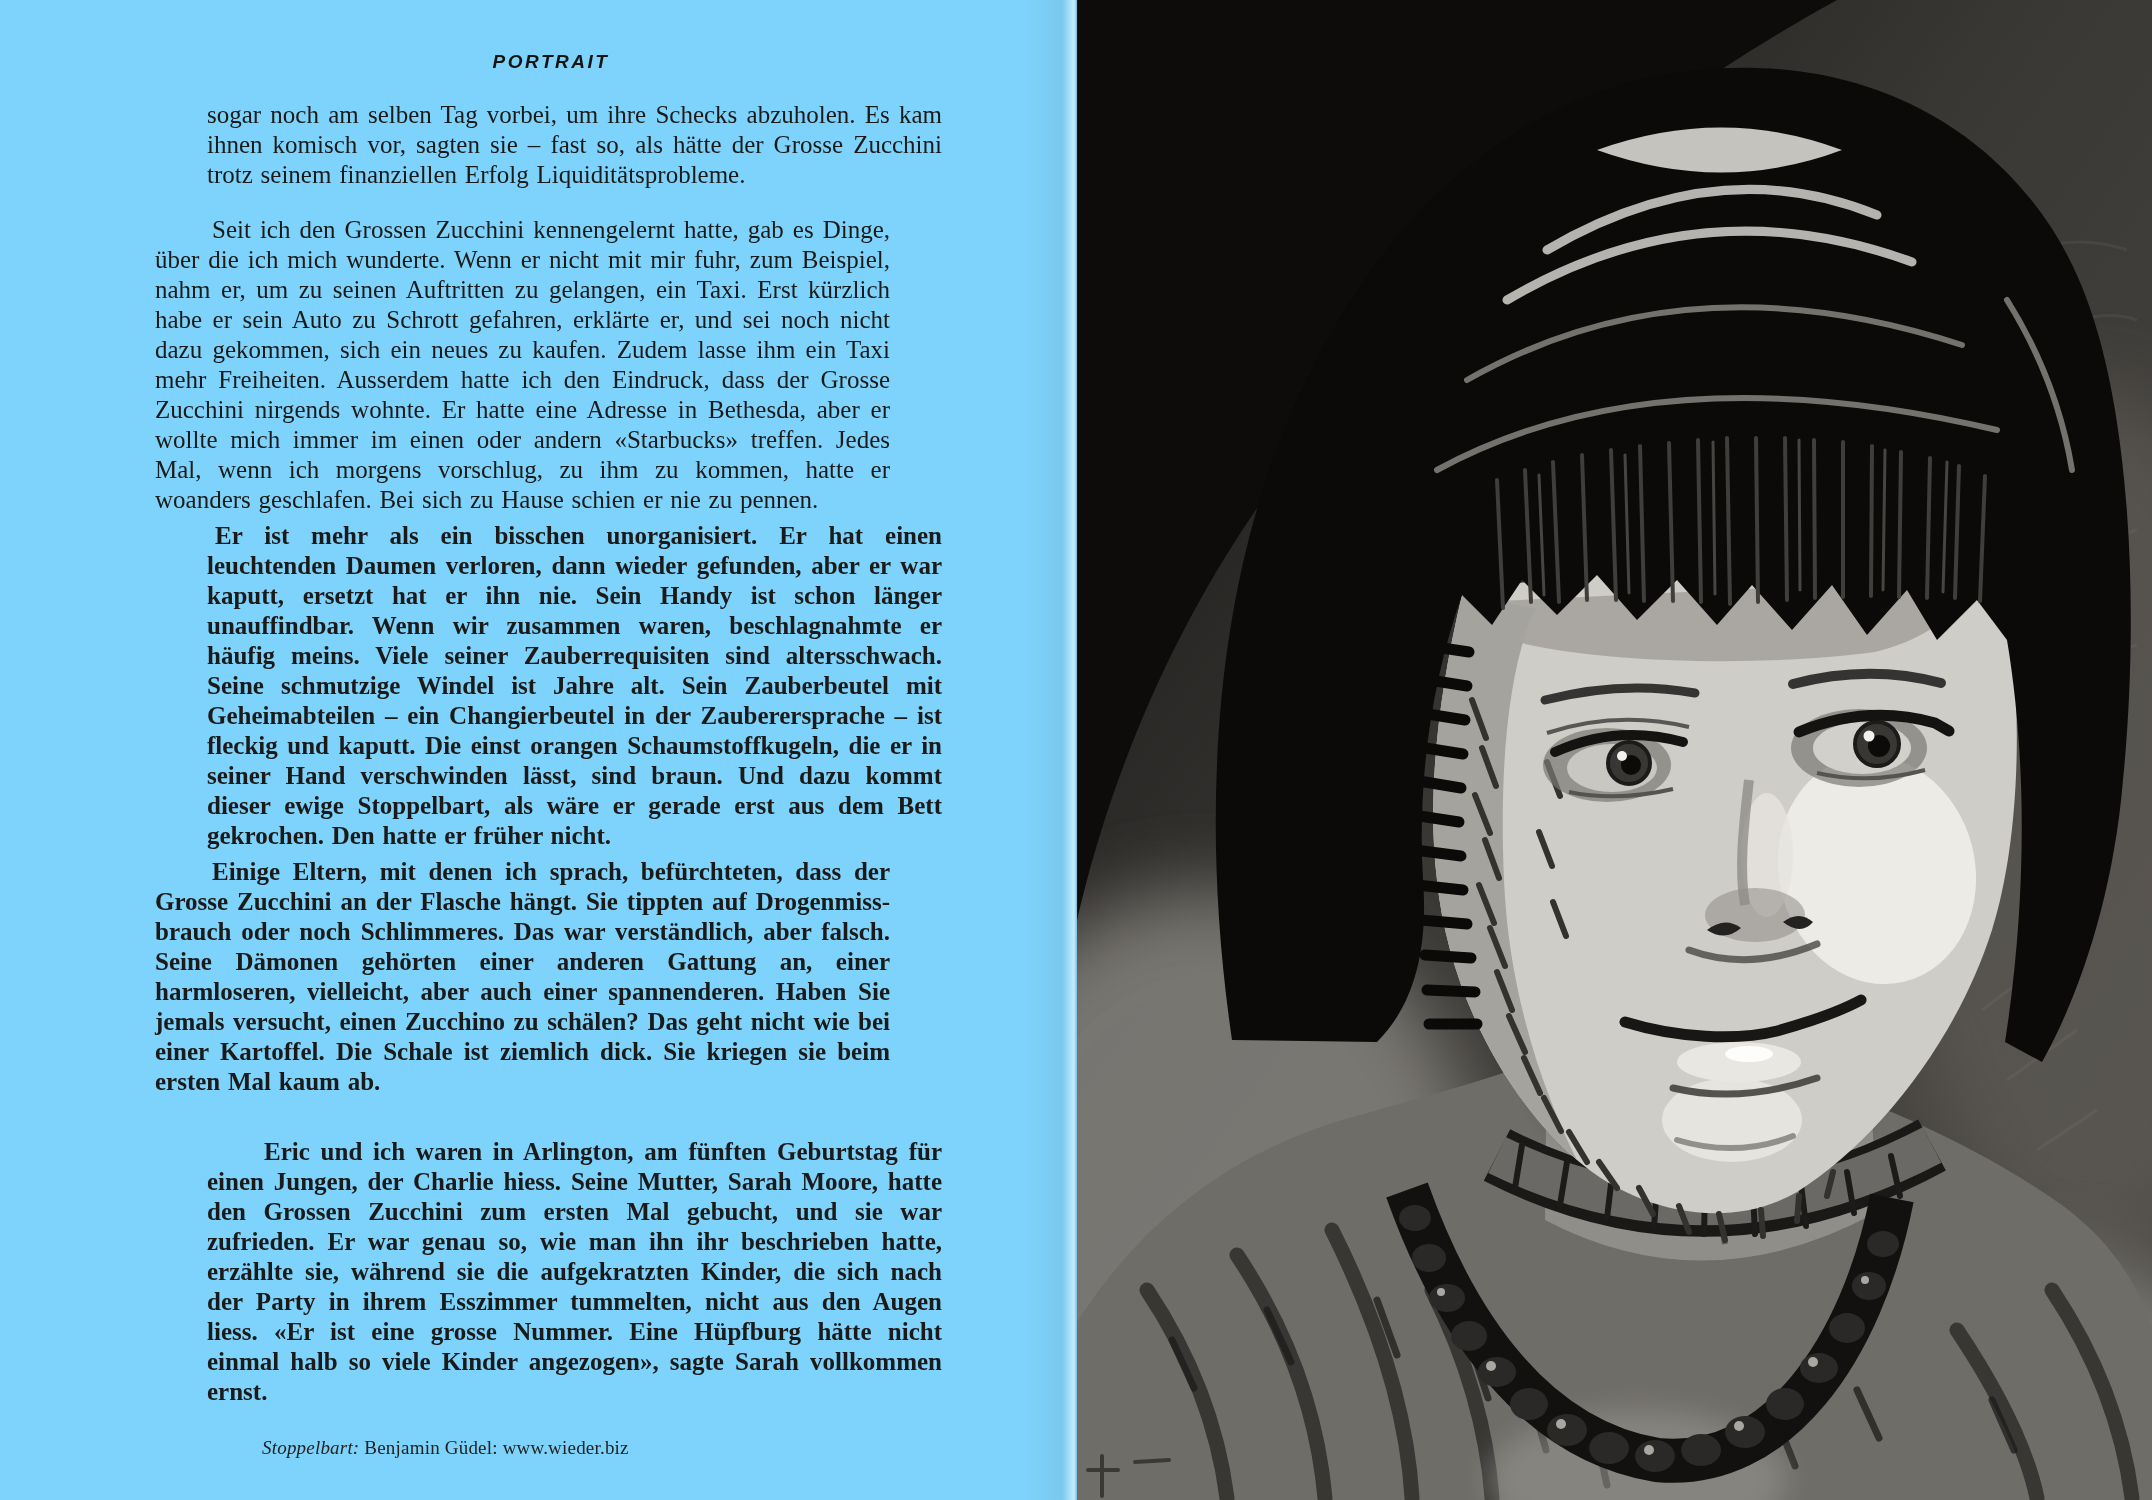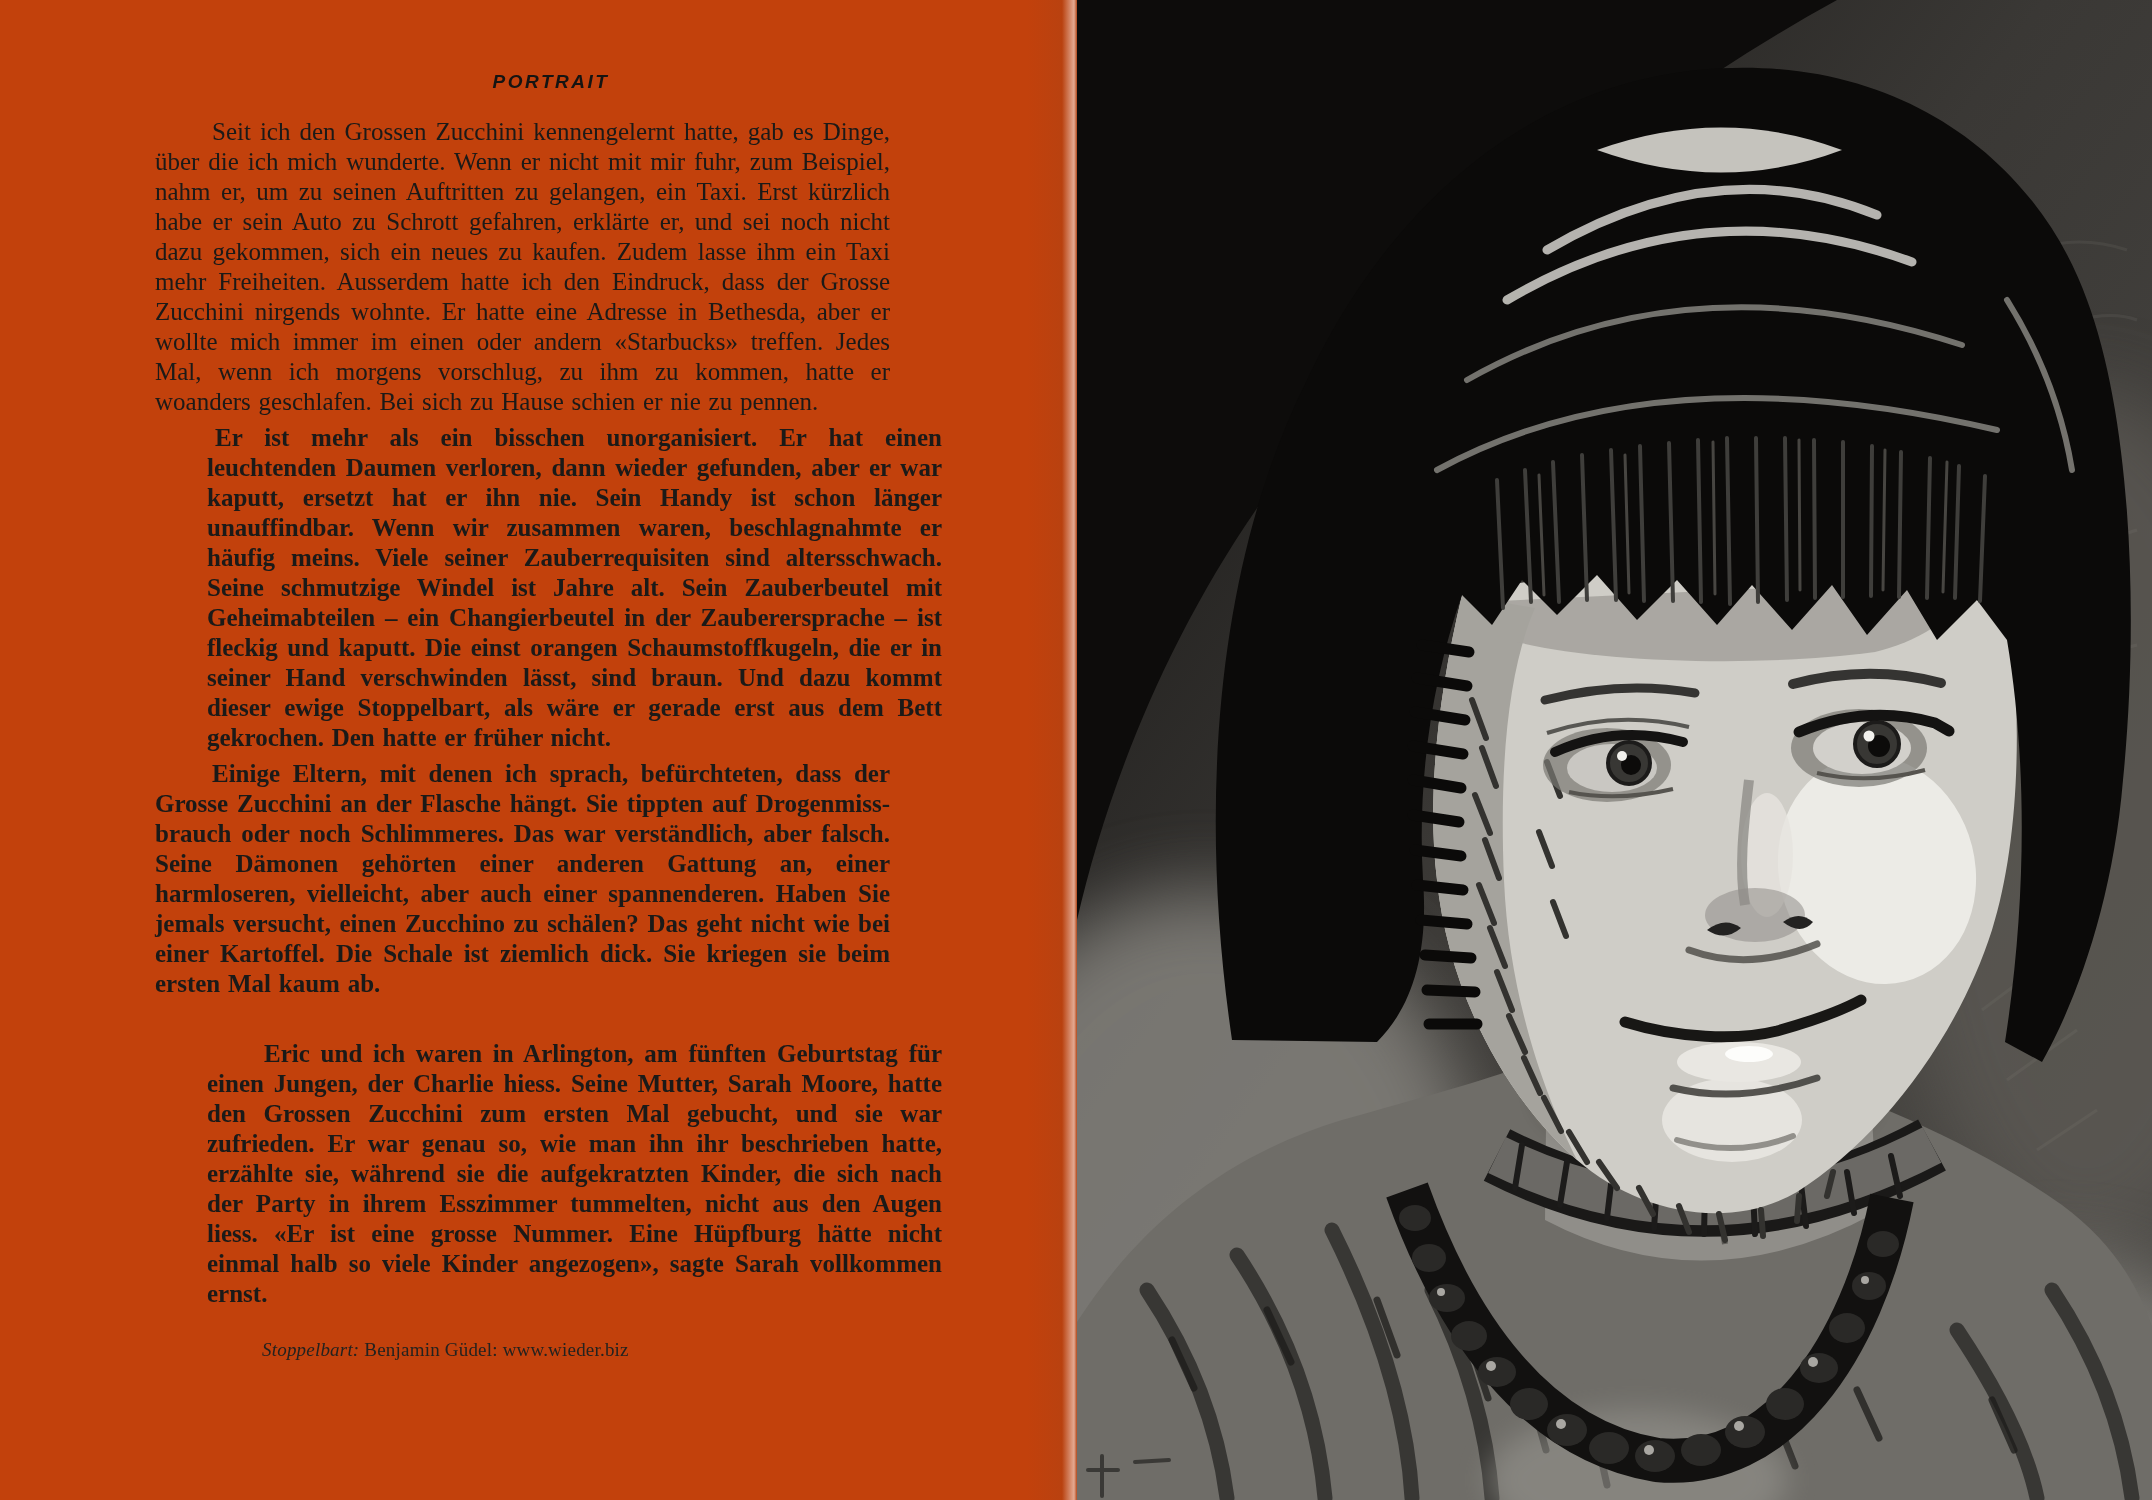--- a/index.html
+++ b/index.html
@@ -3,22 +3,22 @@
 <meta charset="utf-8">
 <style>
   html,body{margin:0;padding:0;background:#222;}
   .spread{
     position:relative;width:2152px;height:1500px;overflow:hidden;
     display:flex;flex-direction:row;
   }
   
   .text-page{
     position:relative;width:1077px;height:1500px;flex:0 0 auto;
-    background:#c2410c;
-    box-sizing:border-box;padding-top:72px;
+    background:#7dd3fc;
+    box-sizing:border-box;padding-top:52px;
     font-family:"Liberation Serif", serif;color:#1b1a18;
   }
   .text-page::after{ 
     content:"";position:absolute;top:0;right:0;bottom:0;width:50px;
     background:linear-gradient(90deg,rgba(80,72,58,0) 0%,rgba(80,72,58,0.08) 70%,rgba(255,255,255,0.55) 94%,rgba(110,102,90,0.20) 100%);
     pointer-events:none;
   }
   .kicker{
     display:block;width:792px;margin-left:155px;text-align:center;
     font-family:"Liberation Sans", sans-serif;
@@ -51,20 +51,21 @@
 </style>
 </head>
 <body>
 
 <div class="spread">
 
   <section class="text-page">
     <span class="kicker">PORTRAIT</span>
 
     <div class="article">
+      <p class="m-b first">sogar noch am selben Tag vorbei, um ihre Schecks abzuholen. Es kam ihnen komisch vor, sagten sie – fast so, als hätte der Grosse Zucchini trotz seinem finanziellen Erfolg Liquiditätsprobleme.</p>
       <p class="m-a gap-big ind-55">Seit ich den Grossen Zucchini kennengelernt hatte, gab es Dinge, über die ich mich wunderte. Wenn er nicht mit mir fuhr, zum Beispiel, nahm er, um zu seinen Auftritten zu gelangen, ein Taxi. Erst kürzlich habe er sein Auto zu Schrott gefahren, erklärte er, und sei noch nicht dazu gekommen, sich ein neues zu kaufen. Zudem lasse ihm ein Taxi mehr Freiheiten. Ausserdem hatte ich den Eindruck, dass der Grosse Zucchini nirgends wohnte. Er hatte eine Adresse in Bethesda, aber er wollte mich immer im einen oder andern «Starbucks» treffen. Jedes Mal, wenn ich morgens vorschlug, zu ihm zu kommen, hatte er woanders geschlafen. Bei sich zu Hause schien er nie zu pennen.</p>
       <p class="m-b gap-line ind-8">Er ist mehr als ein bisschen unorganisiert. Er hat einen leuchtenden Daumen verloren, dann wieder gefunden, aber er war kaputt, ersetzt hat er ihn nie. Sein Handy ist schon länger unauffindbar. Wenn wir zusammen waren, beschlagnahmte er häufig meins. Viele seiner Zauber­requisiten sind altersschwach. Seine schmutzige Windel ist Jahre alt. Sein Zauberbeutel mit Geheimabteilen – ein Changierbeutel in der Zauberersprache – ist fleckig und kaputt. Die einst orangen Schaum­stoffkugeln, die er in seiner Hand verschwinden lässt, sind braun. Und dazu kommt dieser ewige Stoppelbart, als wäre er gerade erst aus dem Bett gekrochen. Den hatte er früher nicht.</p>
       <p class="m-a gap-line ind-55">Einige Eltern, mit denen ich sprach, befürchteten, dass der Grosse Zucchini an der Flasche hängt. Sie tippten auf Drogenmiss­brauch oder noch Schlimmeres. Das war verständlich, aber falsch. Seine Dämonen gehörten einer anderen Gattung an, einer harmloseren, viel­leicht, aber auch einer spannenderen. Haben Sie jemals versucht, einen Zucchino zu schälen? Das geht nicht wie bei einer Kartoffel. Die Schale ist ziemlich dick. Sie kriegen sie beim ersten Mal kaum ab.</p>
       <p class="m-b gap-big2 ind-55">Eric und ich waren in Arlington, am fünften Geburtstag für einen Jungen, der Charlie hiess. Seine Mutter, Sarah Moore, hatte den Grossen Zucchini zum ersten Mal gebucht, und sie war zufrieden. Er war genau so, wie man ihn ihr beschrieben hatte, erzählte sie, während sie die aufgekratzten Kinder, die sich nach der Party in ihrem Esszimmer tummelten, nicht aus den Augen liess. «Er ist eine grosse Nummer. Eine Hüpfburg hätte nicht einmal halb so viele Kinder angezogen», sagte Sarah vollkommen ernst.</p>
     </div>
 
     <div class="credit">
       <span class="lbl">Stoppelbart:</span><span> Benjamin Güdel: www.wieder.biz</span>
     </div>
   </section>

